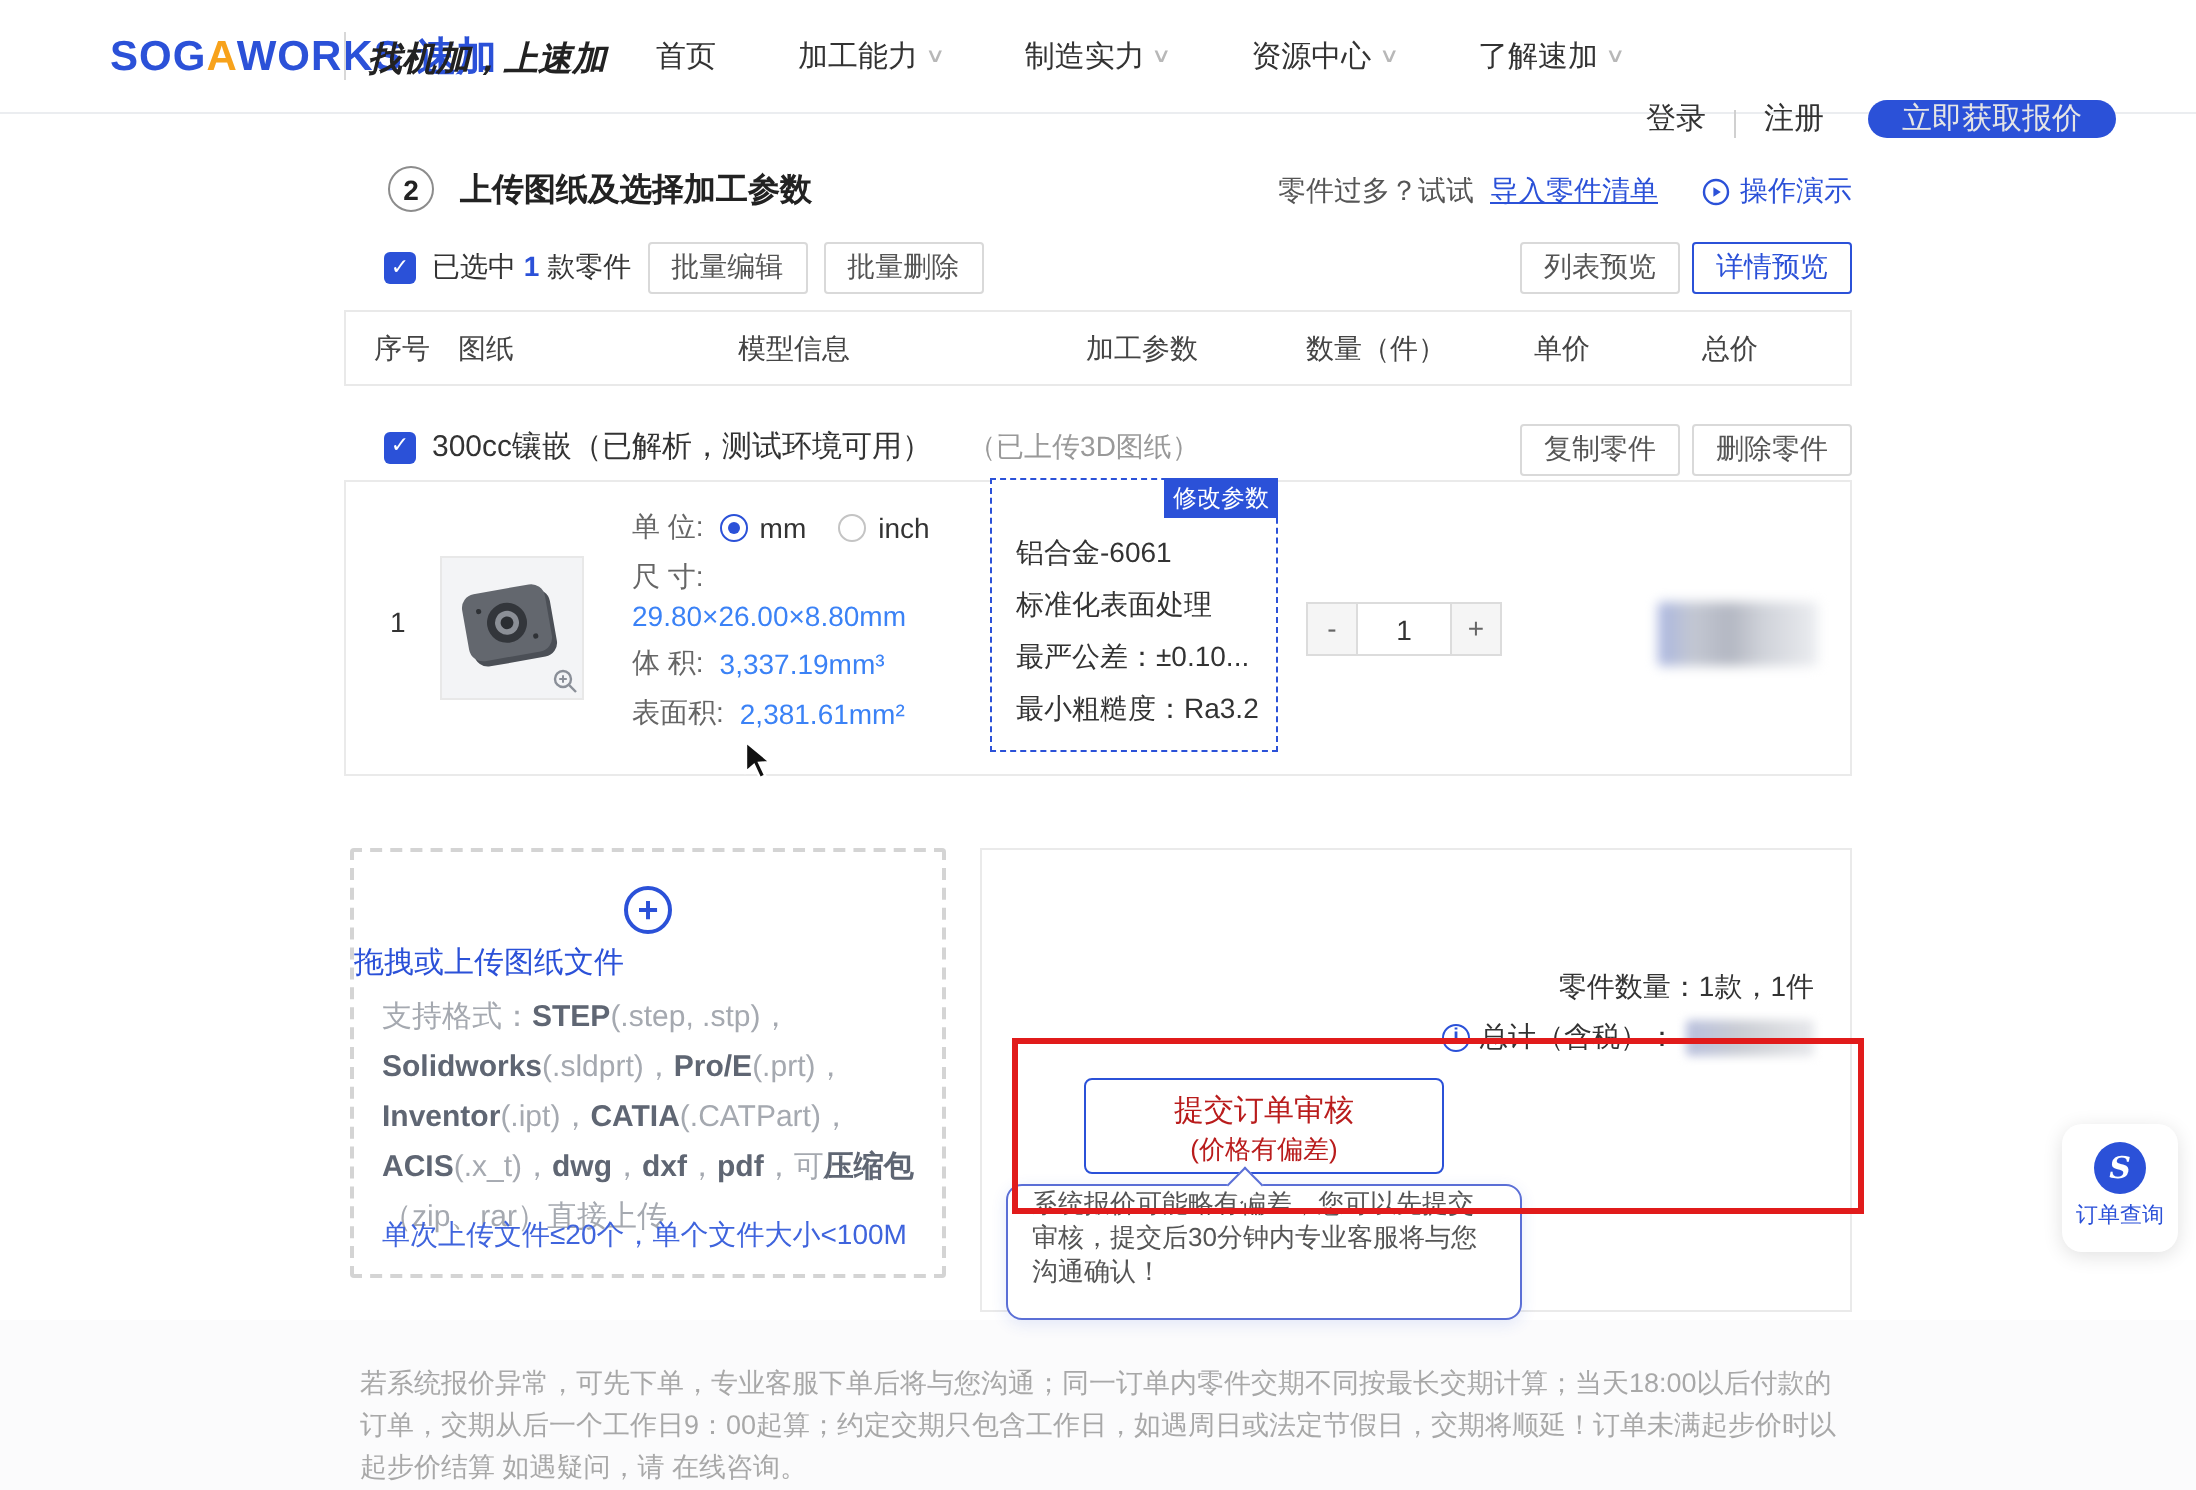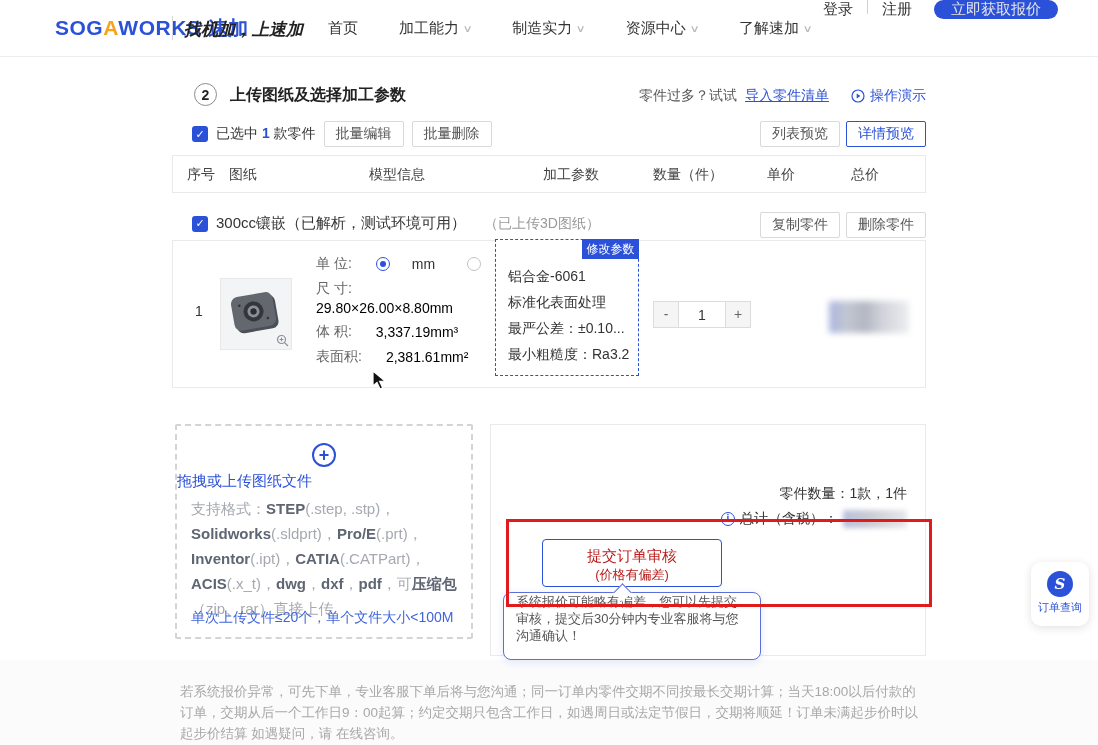--- a/index.html
+++ b/index.html
@@ -11,21 +11,21 @@
   .navbar { position:absolute; left:0; top:0; width:1098px; height:57px; background:#fff; border-bottom:1px solid #ebedf0; }
   .logo { position:absolute; left:55px; top:15px; display:flex; align-items:baseline; white-space:nowrap; }
   .logo-en { font-size:21px; font-weight:800; letter-spacing:.5px; color:#2B51D8; }
   .logo-a { font-size:21px; font-weight:800; color:#F7A21B; }
   .logo-cn { font-size:20px; font-weight:800; color:#2B51D8; margin-left:7px; }
   .logo-divider { position:absolute; left:172px; top:16px; width:1px; height:24px; background:#d8d8d8; }
   .slogan { position:absolute; left:184px; top:18px; font-family:"DejaVu Serif",serif; font-style:italic; font-weight:700; font-size:17px; color:#222; white-space:nowrap; }
   .menu { position:absolute; left:328px; top:0; height:57px; display:flex; align-items:center; gap:41px; }
   .menu-item { font-size:15px; color:#333; cursor:pointer; white-space:nowrap; display:flex; align-items:center; gap:5px; }
   .chev { font-size:10px; color:#b8b8b8; transform:scaleX(1.4); }
-  .nav-right { position:absolute; right:40px; top:0; height:69px; display:flex; align-items:flex-start; gap:14px; }
+  .nav-right { position:absolute; right:40px; top:0; height:69px; display:flex; align-items:flex-end; gap:14px; }
   .nav-link { font-size:15px; color:#333; cursor:pointer; }
   .nav-sep { width:1px; height:14px; background:#d0d0d0; }
   .nav-cta { background:#2B51D8; color:#e5e5e5; font-size:15px; border:none; border-radius:16px; padding:0 17px; cursor:pointer; margin-left:8px; }
 
   
   .step-row { position:absolute; left:172px; top:82px; width:754px; height:30px; }
   .step-circle { position:absolute; left:22px; top:1px; width:23px; height:23px; border:1px solid #8c8c8c; border-radius:50%; text-align:center; line-height:22px; font-size:14px; font-weight:700; color:#222; }
   .step-title { position:absolute; left:58px; top:3px; font-size:16px; font-weight:700; color:#222; }
   .step-right { position:absolute; right:0; top:5px; display:flex; align-items:center; gap:8px; font-size:14px; color:#555; white-space:nowrap; }
   .import-link { color:#2B51D8; text-decoration:underline; cursor:pointer; }
@@ -51,23 +51,23 @@
   .part-name { font-size:15px; color:#333; }
   .part-note { font-size:14px; color:#999; margin-left:10px; }
   .pn-right { position:absolute; right:0; top:0; display:flex; gap:6px; }
 
   
   .part-box { position:absolute; left:172px; top:240px; width:754px; height:148px; border:1px solid #eaeaea; background:#fff; }
   .row-index { position:absolute; left:22px; top:62px; font-size:14px; color:#333; }
   .thumb { position:absolute; left:47px; top:37px; width:72px; height:72px; background:#f3f4f6; border:1px solid #e8e8e8; cursor:pointer; }
   .thumb-zoom { position:absolute; right:2px; bottom:2px; color:#8a8f98; }
   .minfo { position:absolute; left:143px; top:14px; font-size:14px; }
-  .minfo-line { display:flex; align-items:center; margin-bottom:7px; white-space:nowrap;gap:16px; }
+  .minfo-line { display:flex; align-items:center; margin-bottom:7px; white-space:nowrap; }
   .mlabel { color:#666; margin-right:8px; }
-  .mval { color:#000000; }
+  .mval { color:#3b82f6; }
   .radio { width:14px; height:14px; border-radius:50%; border:1px solid #c4c4c4; display:inline-block; position:relative; background:#fff; cursor:pointer; flex:none; }
   .radio.on { border-color:#2B51D8; }
   .radio.on::after { content:""; position:absolute; left:3px; top:3px; width:6px; height:6px; border-radius:50%; background:#2B51D8; }
   .radio-lbl { margin:0 16px 0 6px; color:#333; }
 
   .param-box { position:absolute; left:322px; top:-2px; width:144px; height:137px; border:1px dashed #2B51D8; background:#fff; cursor:pointer; }
   .param-tag { position:absolute; right:-1px; top:-1px; width:57px; background:#2B51D8; color:#fff; font-size:12px; line-height:16px; text-align:center; padding:2px 3px; cursor:pointer; }
   .param-line { position:absolute; left:12px; font-size:14px; color:#333; white-space:nowrap; }
 
   .stepper { position:absolute; left:480px; top:60px; display:flex; height:27px; }

